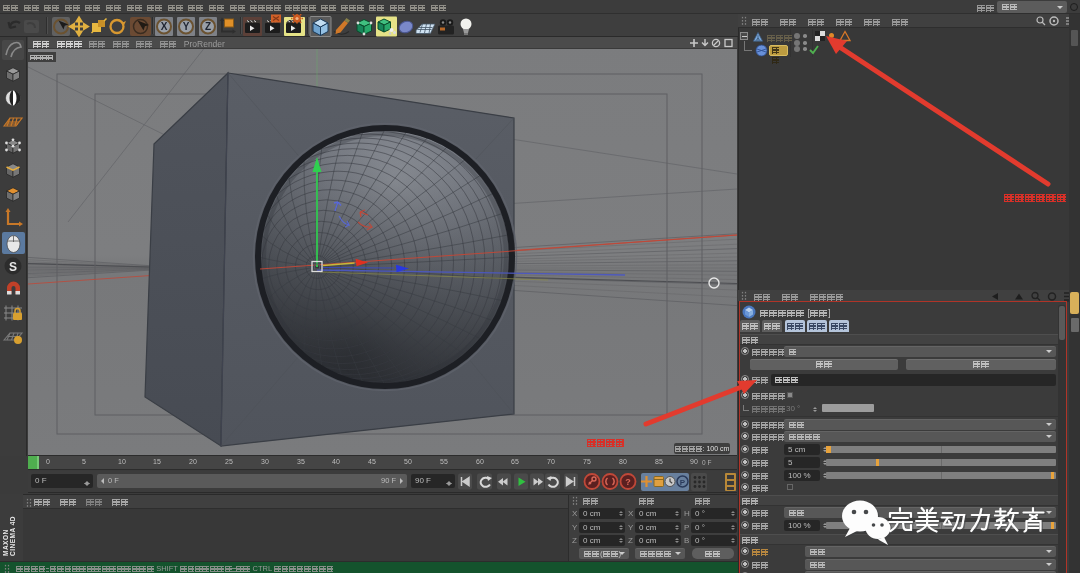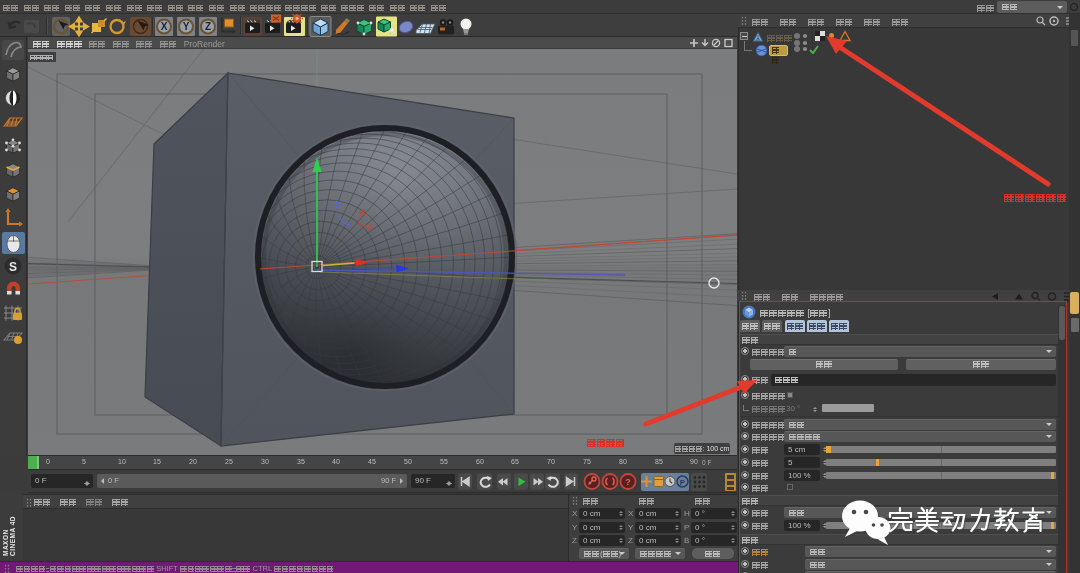--- a/index.html
+++ b/index.html
@@ -490,21 +490,21 @@
 <div class="fld" style="left:691px;top:521.5px;width:46px;height:11px">0 °<i class="ab" style="right:2px;top:1px;border:2.5px solid transparent;border-bottom-color:#888"></i><i class="ab" style="right:2px;top:6px;border:2.5px solid transparent;border-top-color:#888"></i></div>
 <span class="ab" style="left:572px;top:536.0px;color:#9a9a9a;font-size:8px">Z</span>
 <div class="fld" style="left:579px;top:535.0px;width:46px;height:11px">0 cm<i class="ab" style="right:2px;top:1px;border:2.5px solid transparent;border-bottom-color:#888"></i><i class="ab" style="right:2px;top:6px;border:2.5px solid transparent;border-top-color:#888"></i></div>
 <span class="ab" style="left:628px;top:536.0px;color:#9a9a9a;font-size:8px">Z</span>
 <div class="fld" style="left:635px;top:535.0px;width:46px;height:11px">0 cm<i class="ab" style="right:2px;top:1px;border:2.5px solid transparent;border-bottom-color:#888"></i><i class="ab" style="right:2px;top:6px;border:2.5px solid transparent;border-top-color:#888"></i></div>
 <span class="ab" style="left:684px;top:536.0px;color:#9a9a9a;font-size:8px">B</span>
 <div class="fld" style="left:691px;top:535.0px;width:46px;height:11px">0 °<i class="ab" style="right:2px;top:1px;border:2.5px solid transparent;border-bottom-color:#888"></i><i class="ab" style="right:2px;top:6px;border:2.5px solid transparent;border-top-color:#888"></i></div>
 <div class="dd" style="left:579px;top:548px;width:50px;height:11px"><b class="z"></b><b class="z"></b>(<b class="z"></b><b class="z"></b>)</div>
 <div class="dd" style="left:635px;top:548px;width:50px;height:11px"><b class="z"></b><b class="z"></b><b class="z"></b><b class="z"></b></div>
 <div class="ab" style="left:692px;top:548px;width:42px;height:11px;background:#5e5e5e;border-radius:5px;color:#ccc;font-size:8px;line-height:11px;text-align:center"><b class="z"></b><b class="z"></b></div>
-<div class="ab" style="left:0;top:561px;width:738px;height:12px;background:#701a75;border-top:1px solid #2c2c2c">
+<div class="ab" style="left:0;top:561px;width:738px;height:12px;background:#14532d;border-top:1px solid #2c2c2c">
     <span class="dots" style="left:4px;top:2px"></span>
     <span class="ab" style="left:16px;top:2px;color:#9a9a9a;font-size:7.5px"><b class="z"></b><b class="z"></b><b class="z"></b><b class="z"></b><b class="zp"></b><b class="z"></b><b class="z"></b><b class="z"></b><b class="z"></b><b class="z"></b><b class="z"></b><b class="z"></b><b class="z"></b><b class="z"></b><b class="z"></b><b class="z"></b><b class="z"></b><b class="z"></b><b class="z"></b> SHIFT <b class="z"></b><b class="z"></b><b class="z"></b><b class="z"></b><b class="z"></b><b class="z"></b><b class="z"></b><b class="zp"></b><b class="z"></b><b class="z"></b> CTRL <b class="z"></b><b class="z"></b><b class="z"></b><b class="z"></b><b class="z"></b><b class="z"></b><b class="z"></b><b class="z"></b></span>
   </div>
 <div class="ab" style="left:738px;top:14px;width:342px;height:276px;background:#383838;border-left:1px solid #2a2a2a"></div>
 <div class="ab" style="left:738px;top:14px;width:342px;height:14px;background:#404040;border-bottom:1px solid #2e2e2e"></div>
 <span class="dots" style="left:741px;top:16px"></span>
 <span class="ab" style="left:752px;top:17px;color:#a8a8a8;font-size:8.5px"><b class="z"></b><b class="z"></b></span>
 <span class="ab" style="left:780px;top:17px;color:#a8a8a8;font-size:8.5px"><b class="z"></b><b class="z"></b></span>
 <span class="ab" style="left:808px;top:17px;color:#a8a8a8;font-size:8.5px"><b class="z"></b><b class="z"></b></span>
 <span class="ab" style="left:836px;top:17px;color:#a8a8a8;font-size:8.5px"><b class="z"></b><b class="z"></b></span>

